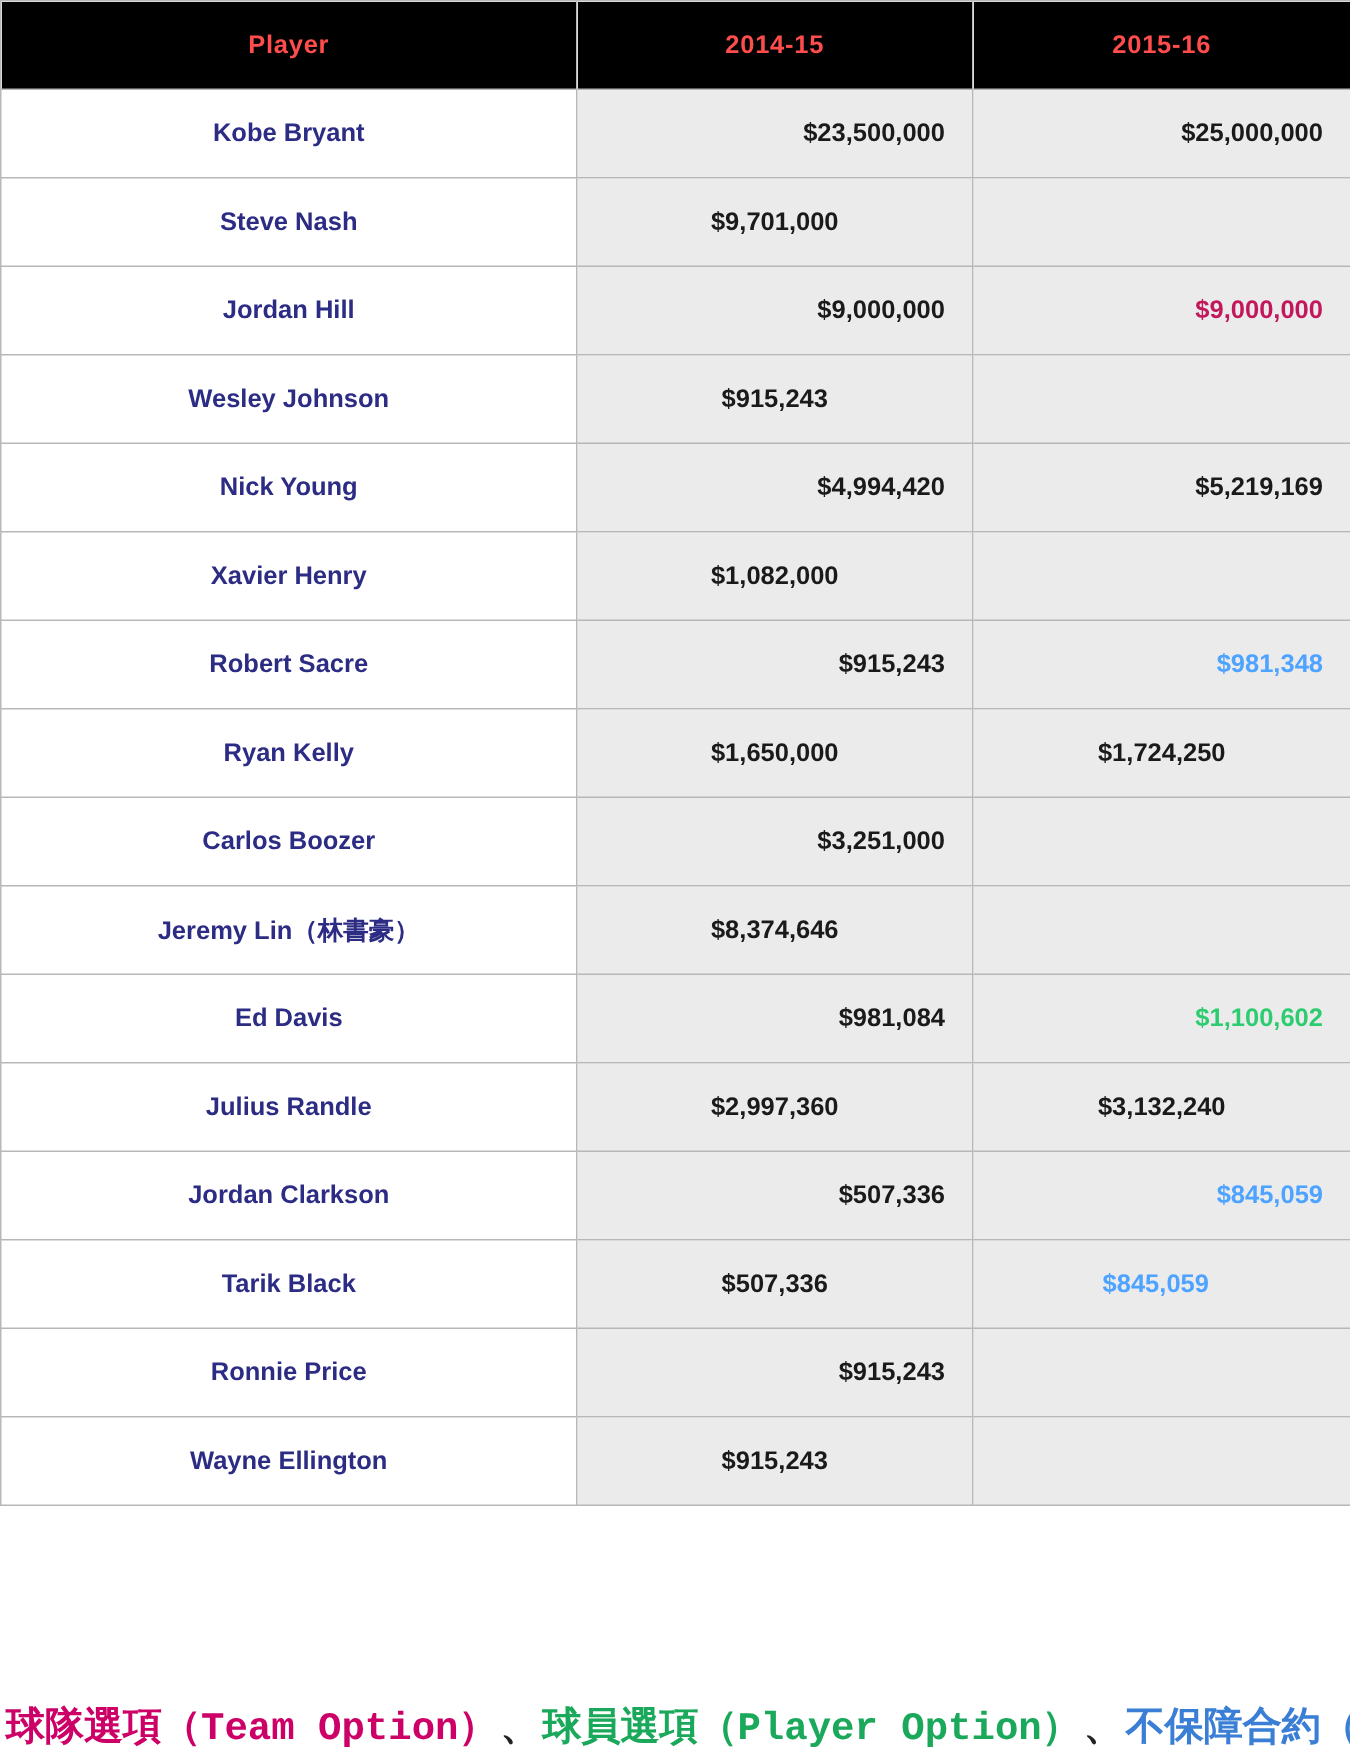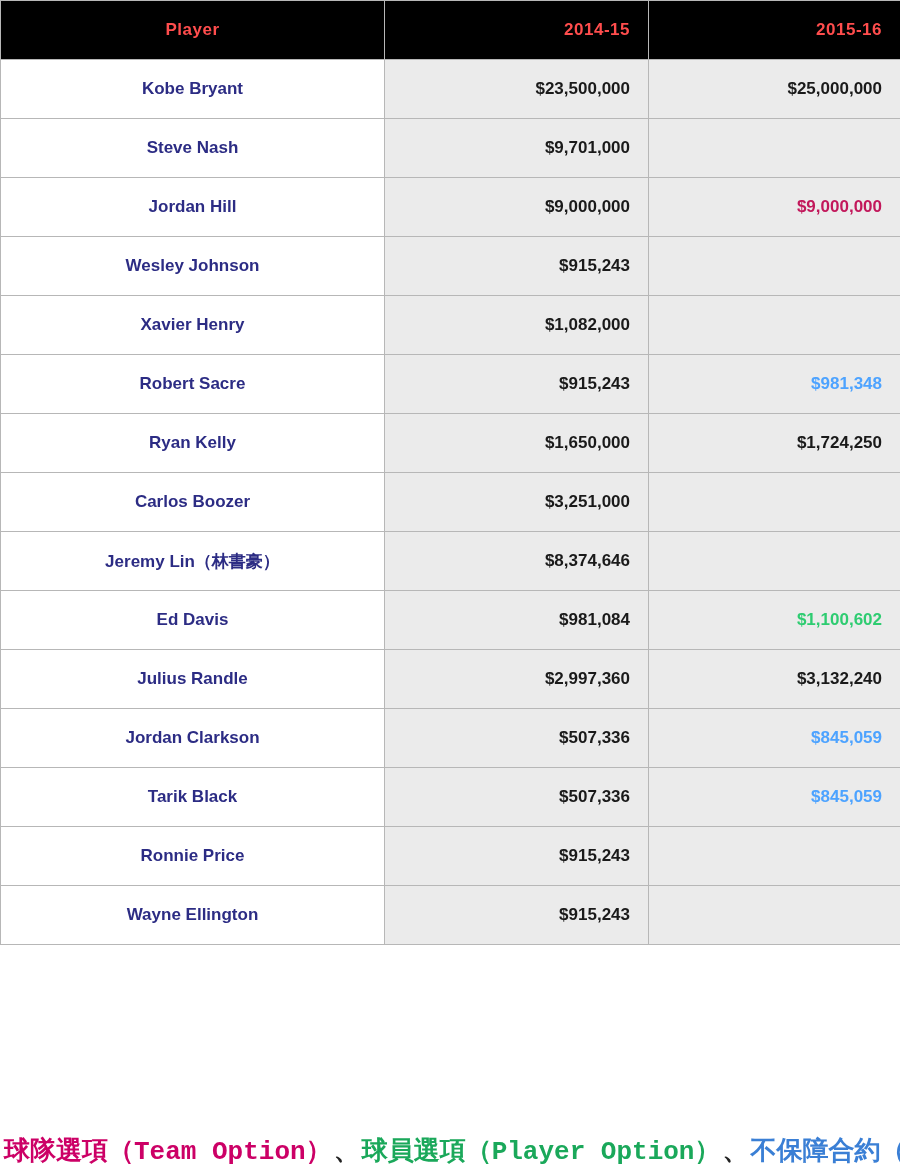--- a/index.html
+++ b/index.html
@@ -40,38 +40,38 @@
   thead th {
     background: #000000;
     color: #ff4d4d;
     font-size: 16px;
     font-weight: bold;
     height: 56px;
     border: 1px solid #000;
     letter-spacing: 0.5px;
   }
   thead th.player-head { text-align: center; }
-  thead th.year-head { text-align: right; }
+  thead th.year-head { text-align: center; }
 
   td.player {
     text-align: center;
     color: #2c2c84;
     font-weight: bold;
     font-size: 17px;
     background: #ffffff;
   }
   td.money {
     text-align: right;
     color: #1a1a1a;
     font-weight: bold;
     font-size: 17px;
     background: #ebebeb;
   }
   tr.odd td.money { background: #ebebeb; }
-  tr.even td.money { background: #ebebeb; }
+  tr.even td.money { background: #ebebeb; text-align: center; }
 
   td.money.team-option { color: #c2185b; }      
   td.money.non-guaranteed { color: #4da3ff; padding-left: 10px; }   
   td.money.player-option { color: #2ecc71; }
 
   tr.total-guaranteed td {
     background: #1464aa;
     color: #ffffff;
     font-weight: bold;
     font-size: 19px;
@@ -145,20 +145,25 @@
         <tr class="odd">
           <td class="player">Jordan Hill</td>
           <td class="money">$9,000,000</td>
           <td class="money team-option">$9,000,000</td>
         </tr>
         <tr class="even">
           <td class="player">Wesley Johnson</td>
           <td class="money">$915,243</td>
           <td class="money"></td>
         </tr>
+        <tr class="odd">
+          <td class="player">Nick Young</td>
+          <td class="money">$4,994,420</td>
+          <td class="money">$5,219,169</td>
+        </tr>
         <tr class="even">
           <td class="player">Xavier Henry</td>
           <td class="money">$1,082,000</td>
           <td class="money"></td>
         </tr>
         <tr class="odd">
           <td class="player">Robert Sacre</td>
           <td class="money">$915,243</td>
           <td class="money non-guaranteed">$981,348</td>
         </tr>

